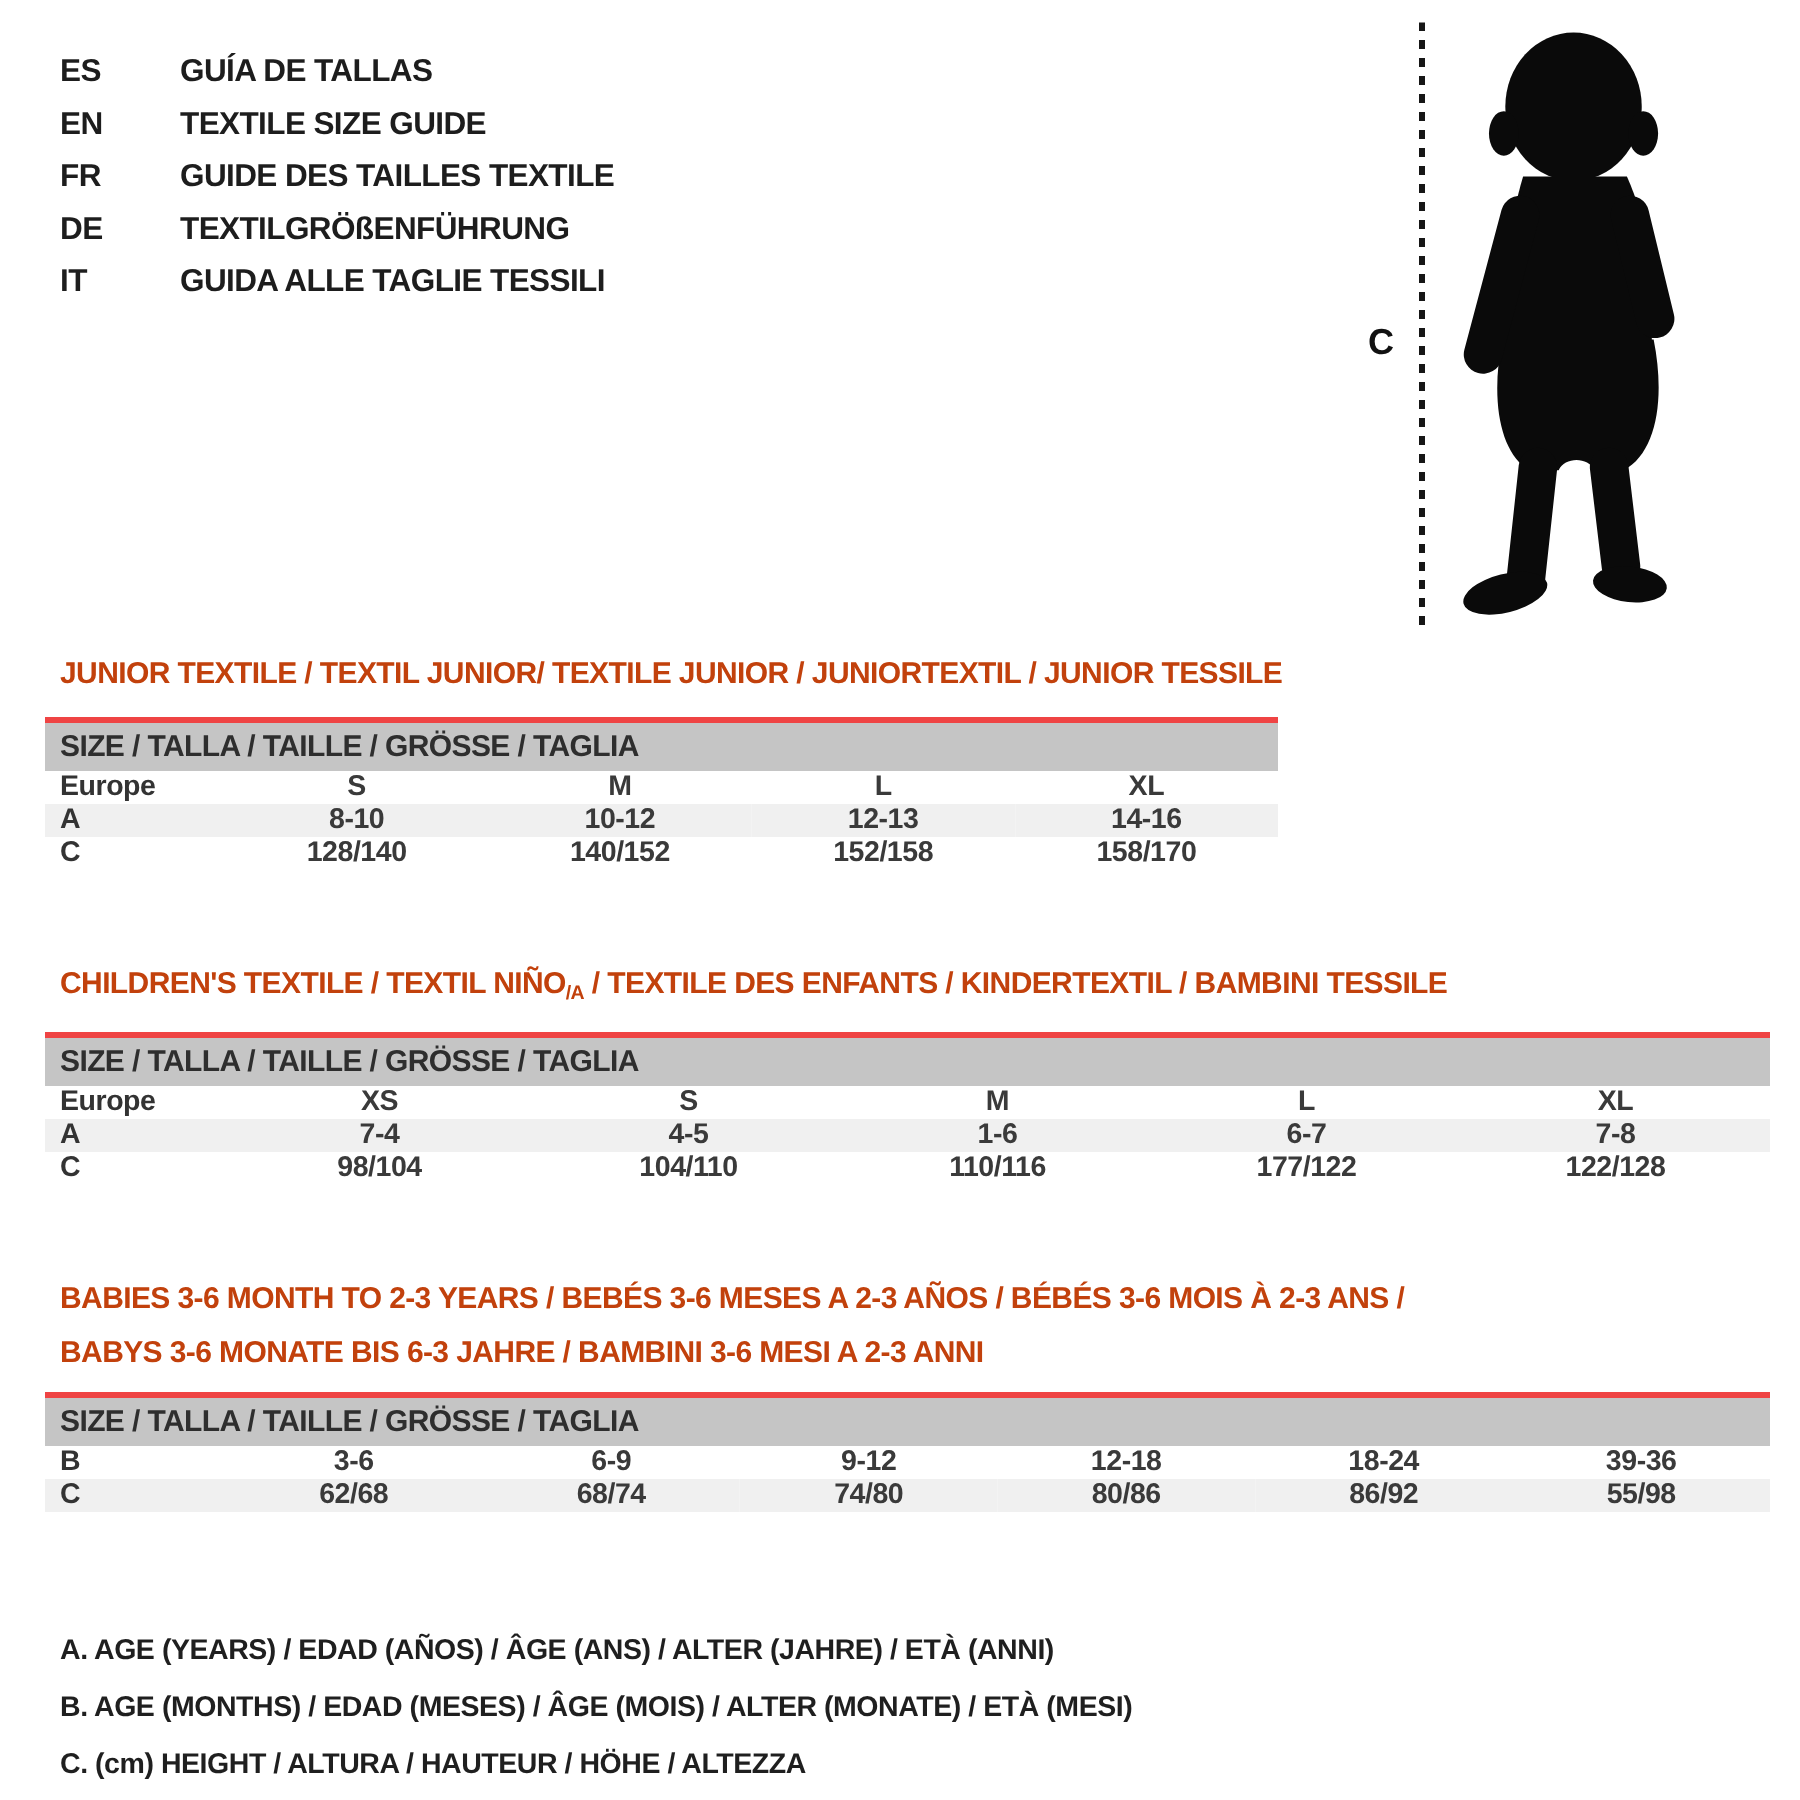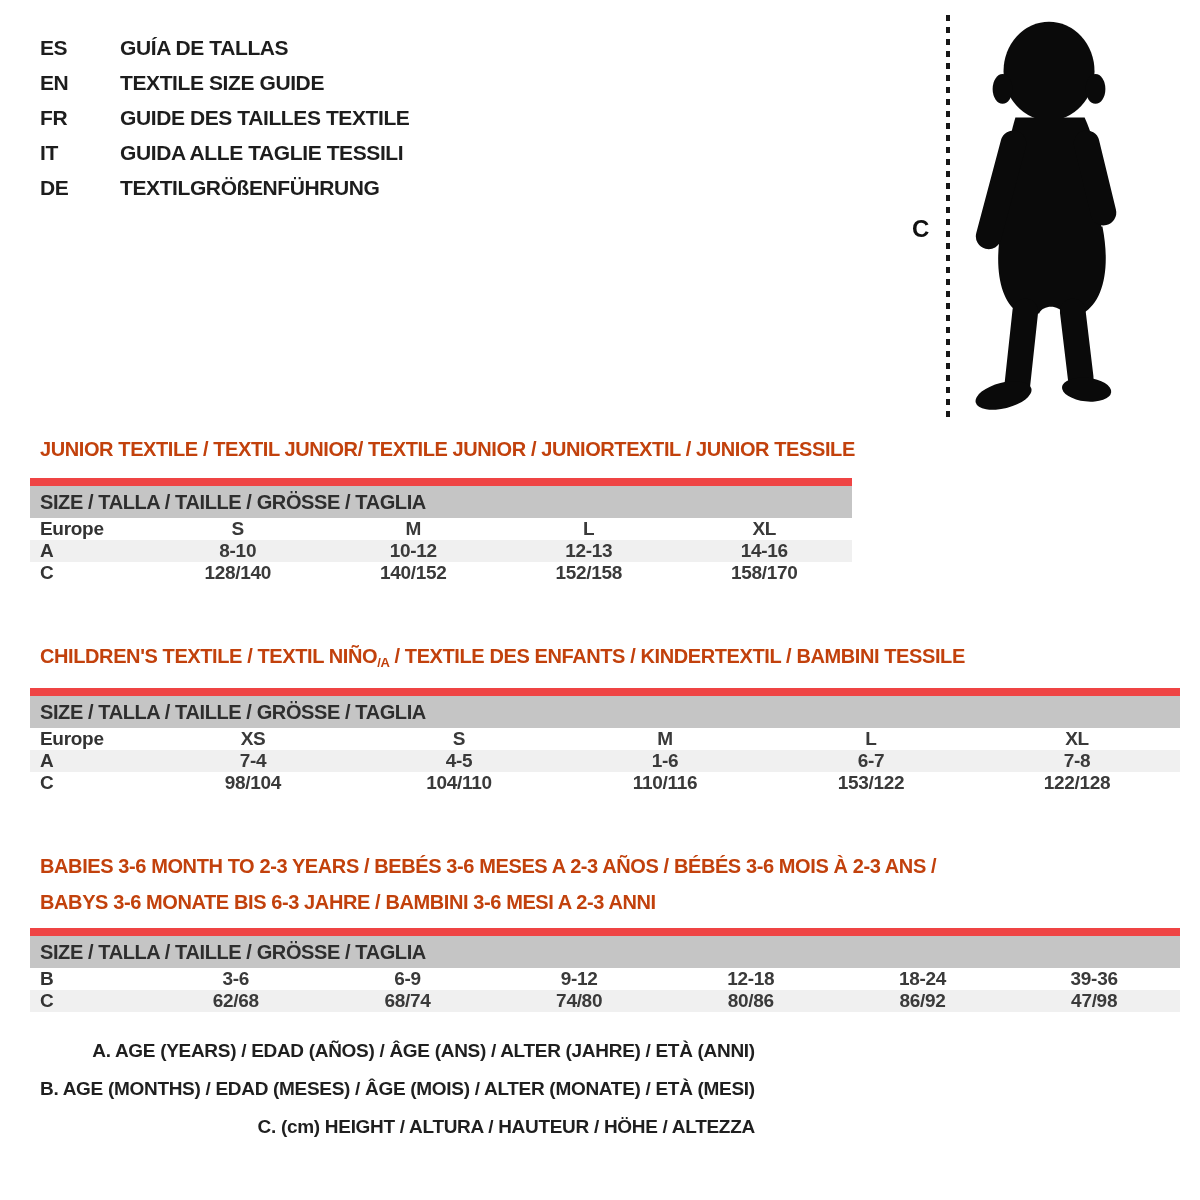--- a/index.html
+++ b/index.html
@@ -43,38 +43,38 @@
     color: #c2410c; white-space: nowrap;
   }
   .sub-a { font-size: 13px; position: relative; top: 4px; font-weight: bold; }
   .heading-2lines { line-height: 36px; }
 
   
   .size-table { position: absolute; left: 30px; }
   .table-header-bar {
     height: 32px; line-height: 32px;
     background: #c5c5c5;
-    border-top: 8px solid #ef4444;
+    border-top: 4px solid #ef4444;
     padding-left: 10px;
     font-weight: bold; font-size: 20px; letter-spacing: -0.4px;
     color: #2e2e2e;
   }
   table.sizes {
     width: 100%; border-collapse: collapse; table-layout: fixed;
   }
   table.sizes td {
     height: 20px; text-align: center;
     font-weight: bold; font-size: 19px; letter-spacing: -0.3px;
     color: #3a3a3a; padding: 0;
   }
   table.sizes td.lbl { text-align: left; padding-left: 10px; width: 110px; color: #333; }
   tr.shaded { background: #f0f0f0; }
 
   
-  .legend { position: absolute; left: 40px; top: 1032px; text-align: right; }
+  .legend { position: absolute; left: 40px; top: 1082px; }
   .legend-line {
     font-weight: bold; font-size: 19px; letter-spacing: -0.3px;
     color: #1f1f1f; line-height: 38px; white-space: nowrap;
   }
 </style>
 </head>
 <body>
 
 <div class="lang-block">
   <div class="lang-row">
@@ -83,26 +83,26 @@
   </div>
   <div class="lang-row">
     <span class="lang-code">EN</span>
     <span class="lang-title">TEXTILE SIZE GUIDE</span>
   </div>
   <div class="lang-row">
     <span class="lang-code">FR</span>
     <span class="lang-title">GUIDE DES TAILLES TEXTILE</span>
   </div>
   <div class="lang-row">
+    <span class="lang-code">DE</span>
+    <span class="lang-title">TEXTILGRÖßENFÜHRUNG</span>
+  </div>
+  <div class="lang-row">
     <span class="lang-code">IT</span>
     <span class="lang-title">GUIDA ALLE TAGLIE TESSILI</span>
-  </div>
-  <div class="lang-row">
-    <span class="lang-code">DE</span>
-    <span class="lang-title">TEXTILGRÖßENFÜHRUNG</span>
   </div>
 </div>
 
 <div class="figure-area">
   <div class="dashed-line"></div>
   <div class="height-label">C</div>
   <svg class="silhouette" width="178" height="402" viewBox="0 0 180 405" xmlns="http://www.w3.org/2000/svg">
     <g fill="#0a0a0a" stroke="none">
       <ellipse cx="88" cy="55" rx="46" ry="50"></ellipse>
       <ellipse cx="41" cy="73" rx="10" ry="15"></ellipse>
@@ -176,21 +176,21 @@
       <td>4-5</td>
       <td>1-6</td>
       <td>6-7</td>
       <td>7-8</td>
     </tr>
     <tr>
       <td class="lbl">C</td>
       <td>98/104</td>
       <td>104/110</td>
       <td>110/116</td>
-      <td>153/122</td>
+      <td>177/122</td>
       <td>122/128</td>
     </tr>
   </tbody>
     </table>
 </div>
 
 <div class="section-heading heading-2lines" style="top:848px">
   <div>BABIES 3-6 MONTH TO 2-3 YEARS / BEBÉS 3-6 MESES A 2-3 AÑOS / BÉBÉS 3-6 MOIS À 2-3 ANS /</div>
   <div>BABYS 3-6 MONATE BIS 6-3 JAHRE / BAMBINI 3-6 MESI A 2-3 ANNI</div>
 </div>
@@ -208,21 +208,21 @@
       <td>18-24</td>
       <td>39-36</td>
     </tr>
     <tr class="shaded">
       <td class="lbl">C</td>
       <td>62/68</td>
       <td>68/74</td>
       <td>74/80</td>
       <td>80/86</td>
       <td>86/92</td>
-      <td>47/98</td>
+      <td>55/98</td>
     </tr>
   </tbody>
     </table>
 </div>
 
 <div class="legend">
   <div class="legend-line">A. AGE (YEARS) / EDAD (AÑOS) / ÂGE (ANS) / ALTER (JAHRE) / ETÀ (ANNI)</div>
   <div class="legend-line">B. AGE (MONTHS) / EDAD (MESES) / ÂGE (MOIS) / ALTER (MONATE) / ETÀ (MESI)</div>
   <div class="legend-line">C. (cm) HEIGHT / ALTURA / HAUTEUR / HÖHE / ALTEZZA</div>
 </div>

